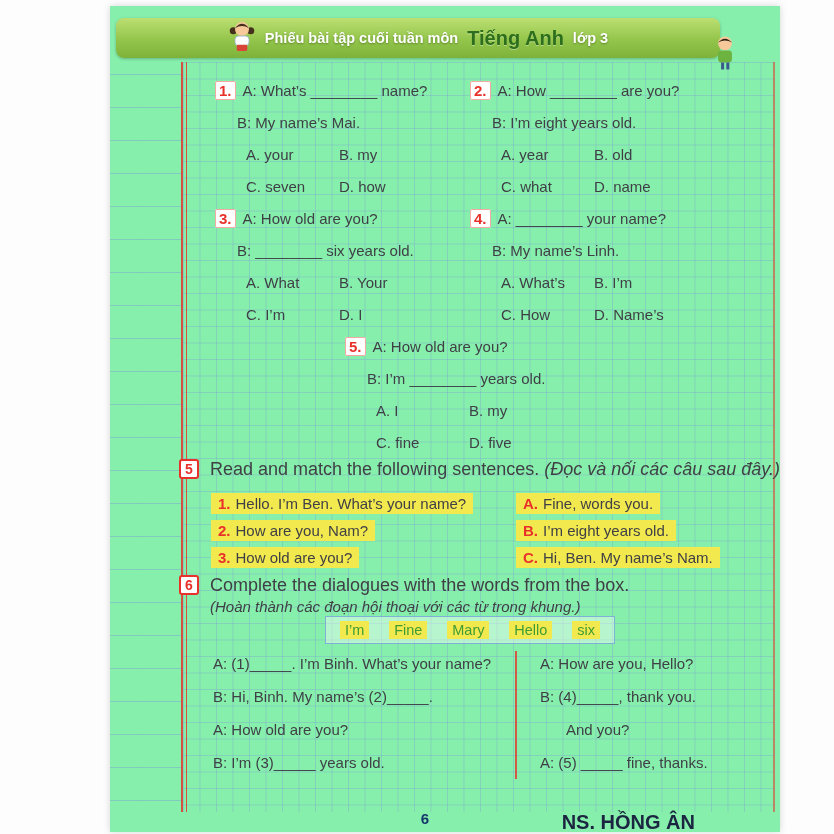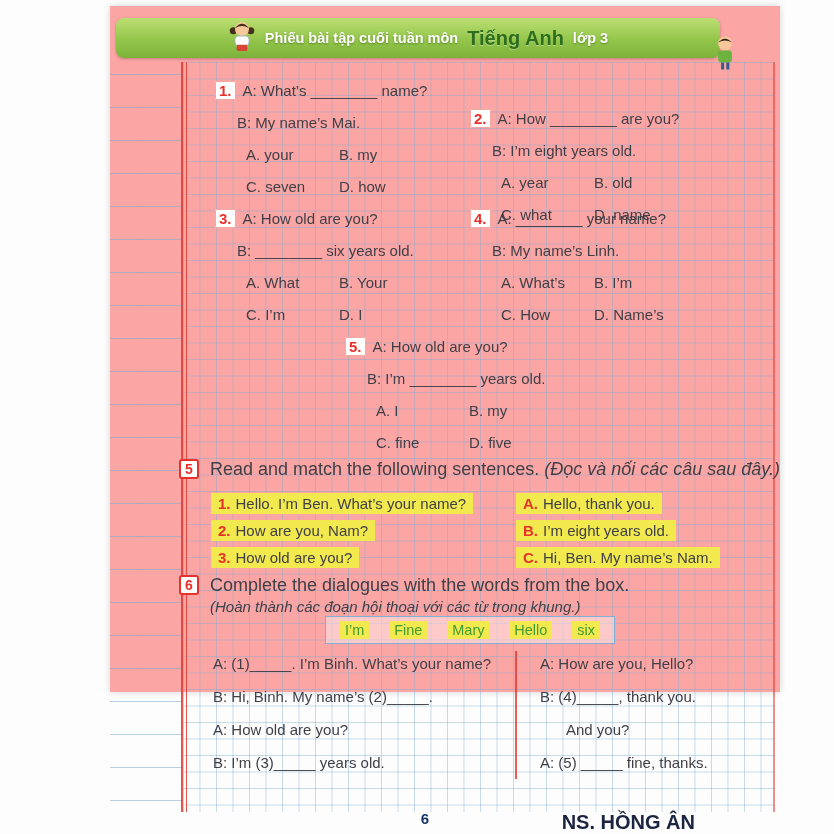--- a/index.html
+++ b/index.html
@@ -2,22 +2,22 @@
 <html><head>
 <meta charset="utf-8">
 <style>
   html,body { margin:0; padding:0; background:#ffffff; }
   * { box-sizing:border-box; }
   .stage {
     position:relative; width:834px; height:834px; overflow:hidden;
     font-family:"Liberation Sans", sans-serif; color:#3f3f46; background:#fdfdfd;
   }
   .paper {
-    position:absolute; left:110px; top:6px; width:670px; height:686px;
-    background:#fca5a5; box-shadow:0 0 7px rgba(0,0,0,.16);
+    position:absolute; left:110px; top:6px; width:670px; height:826px;
+    background:#86efac; box-shadow:0 0 7px rgba(0,0,0,.16);
   }
   
   .ruled-left {
     position:absolute; left:0; top:56px; width:73px; height:750px;
     background-image:linear-gradient(to bottom, rgba(125,170,205,.55) 1px, transparent 1px);
     background-size:33px 33px; background-position:0 12px;
   }
   .grid-area {
     position:absolute; left:73px; top:56px; width:592px; height:750px;
     background-image:
@@ -127,21 +127,21 @@
 
     <div class="content">
 
       <div class="q" style="left:105px; top:69px;">
         <div class="qline"><span class="qnum">1.</span><span>A: What’s ________ name?</span></div>
         <div class="qline qb">B: My name’s Mai.</div>
         <div class="qline qopts"><span class="opt">A. your</span><span class="opt">B. my</span></div>
         <div class="qline qopts"><span class="opt">C. seven</span><span class="opt">D. how</span></div>
       </div>
 
-      <div class="q" style="left:360px; top:69px;margin-top:28px;">
+      <div class="q" style="left:360px; top:69px;">
         <div class="qline"><span class="qnum">2.</span><span>A: How ________ are you?</span></div>
         <div class="qline qb">B: I’m eight years old.</div>
         <div class="qline qopts"><span class="opt">A. year</span><span class="opt">B. old</span></div>
         <div class="qline qopts"><span class="opt">C. what</span><span class="opt">D. name</span></div>
       </div>
 
       <div class="q" style="left:105px; top:197px;">
         <div class="qline"><span class="qnum">3.</span><span>A: How old are you?</span></div>
         <div class="qline qb">B: ________ six years old.</div>
         <div class="qline qopts"><span class="opt">A. What</span><span class="opt">B. Your</span></div>
@@ -174,21 +174,21 @@
         <span class="hl"><span class="rednum">1.</span><span>Hello. I’m Ben. What’s your name?</span></span>
       </div>
       <div class="match-row" style="left:101px; top:514px;">
         <span class="hl"><span class="rednum">2.</span><span>How are you, Nam?</span></span>
       </div>
       <div class="match-row" style="left:101px; top:541px;">
         <span class="hl"><span class="rednum">3.</span><span>How old are you?</span></span>
       </div>
 
       <div class="match-row" style="left:406px; top:487px;">
-        <span class="hl"><span class="rednum">A.</span><span>Hello, thank you.</span></span>
+        <span class="hl"><span class="rednum">A.</span><span>Fine, words you.</span></span>
       </div>
       <div class="match-row" style="left:406px; top:514px;">
         <span class="hl"><span class="rednum">B.</span><span>I’m eight years old.</span></span>
       </div>
       <div class="match-row" style="left:406px; top:541px;">
         <span class="hl"><span class="rednum">C.</span><span>Hi, Ben. My name’s Nam.</span></span>
       </div>
 
       <div class="section-head" style="left:69px; top:568px;">
         <span class="section-marker">6</span>

